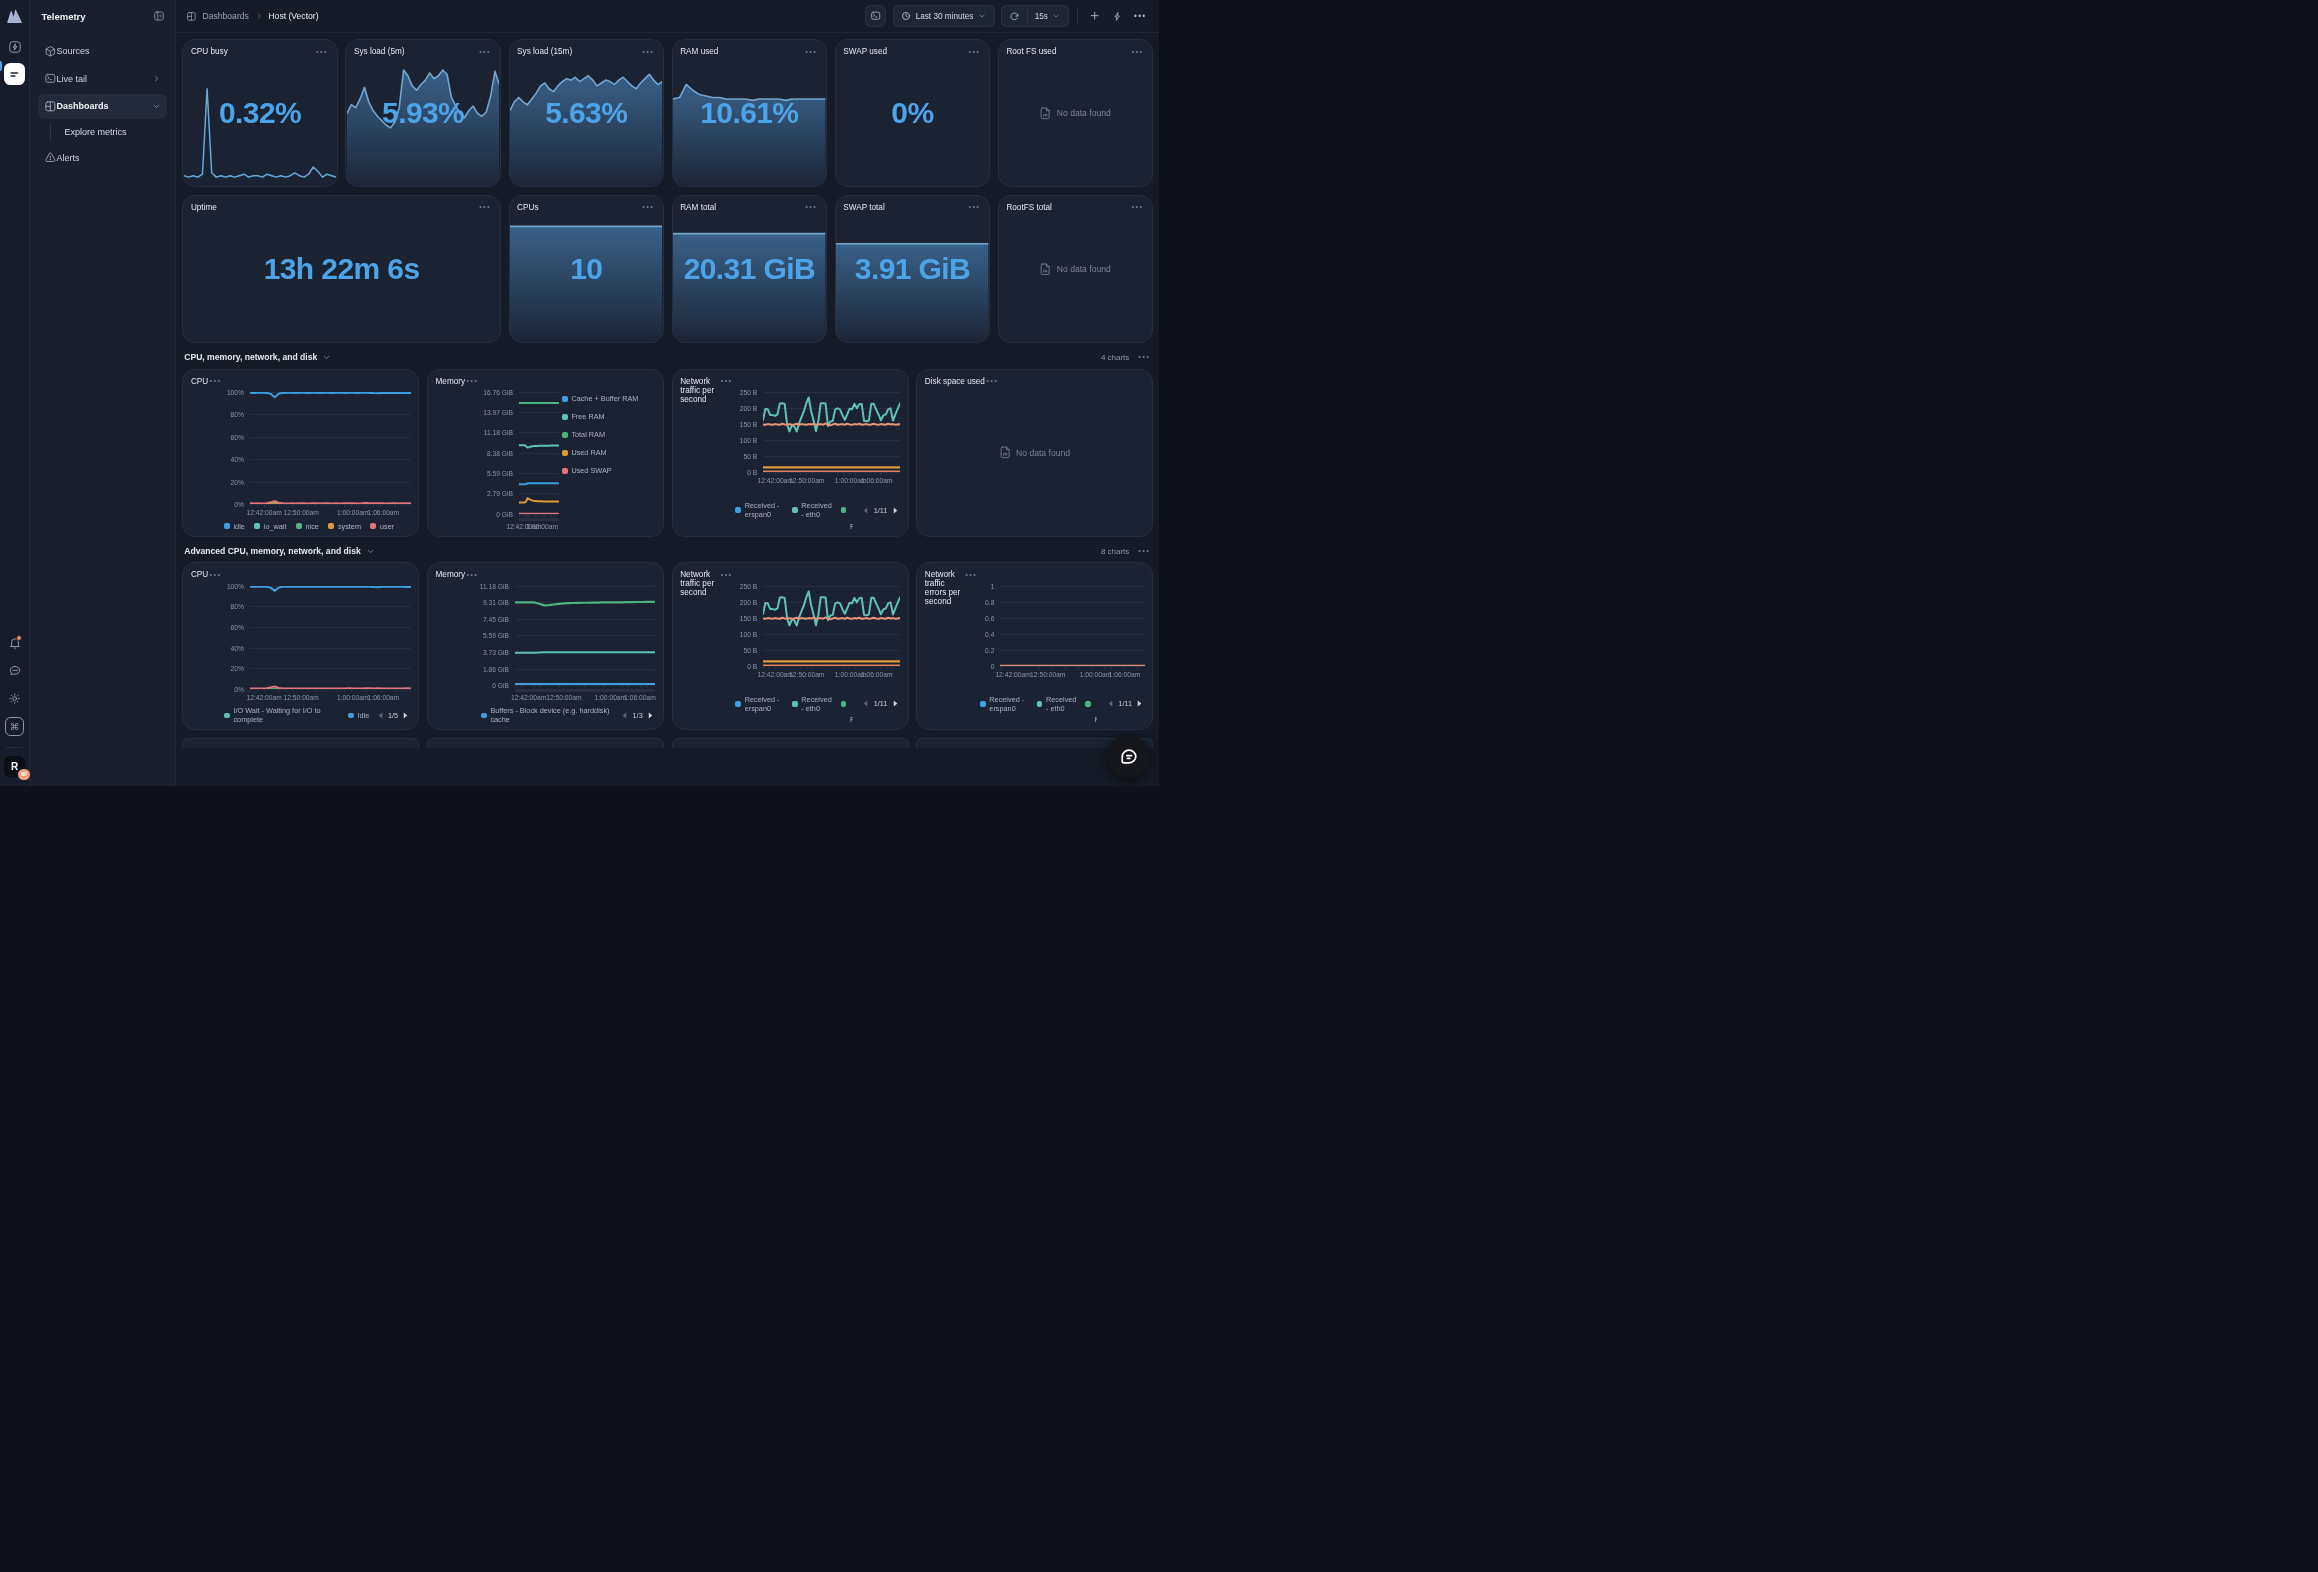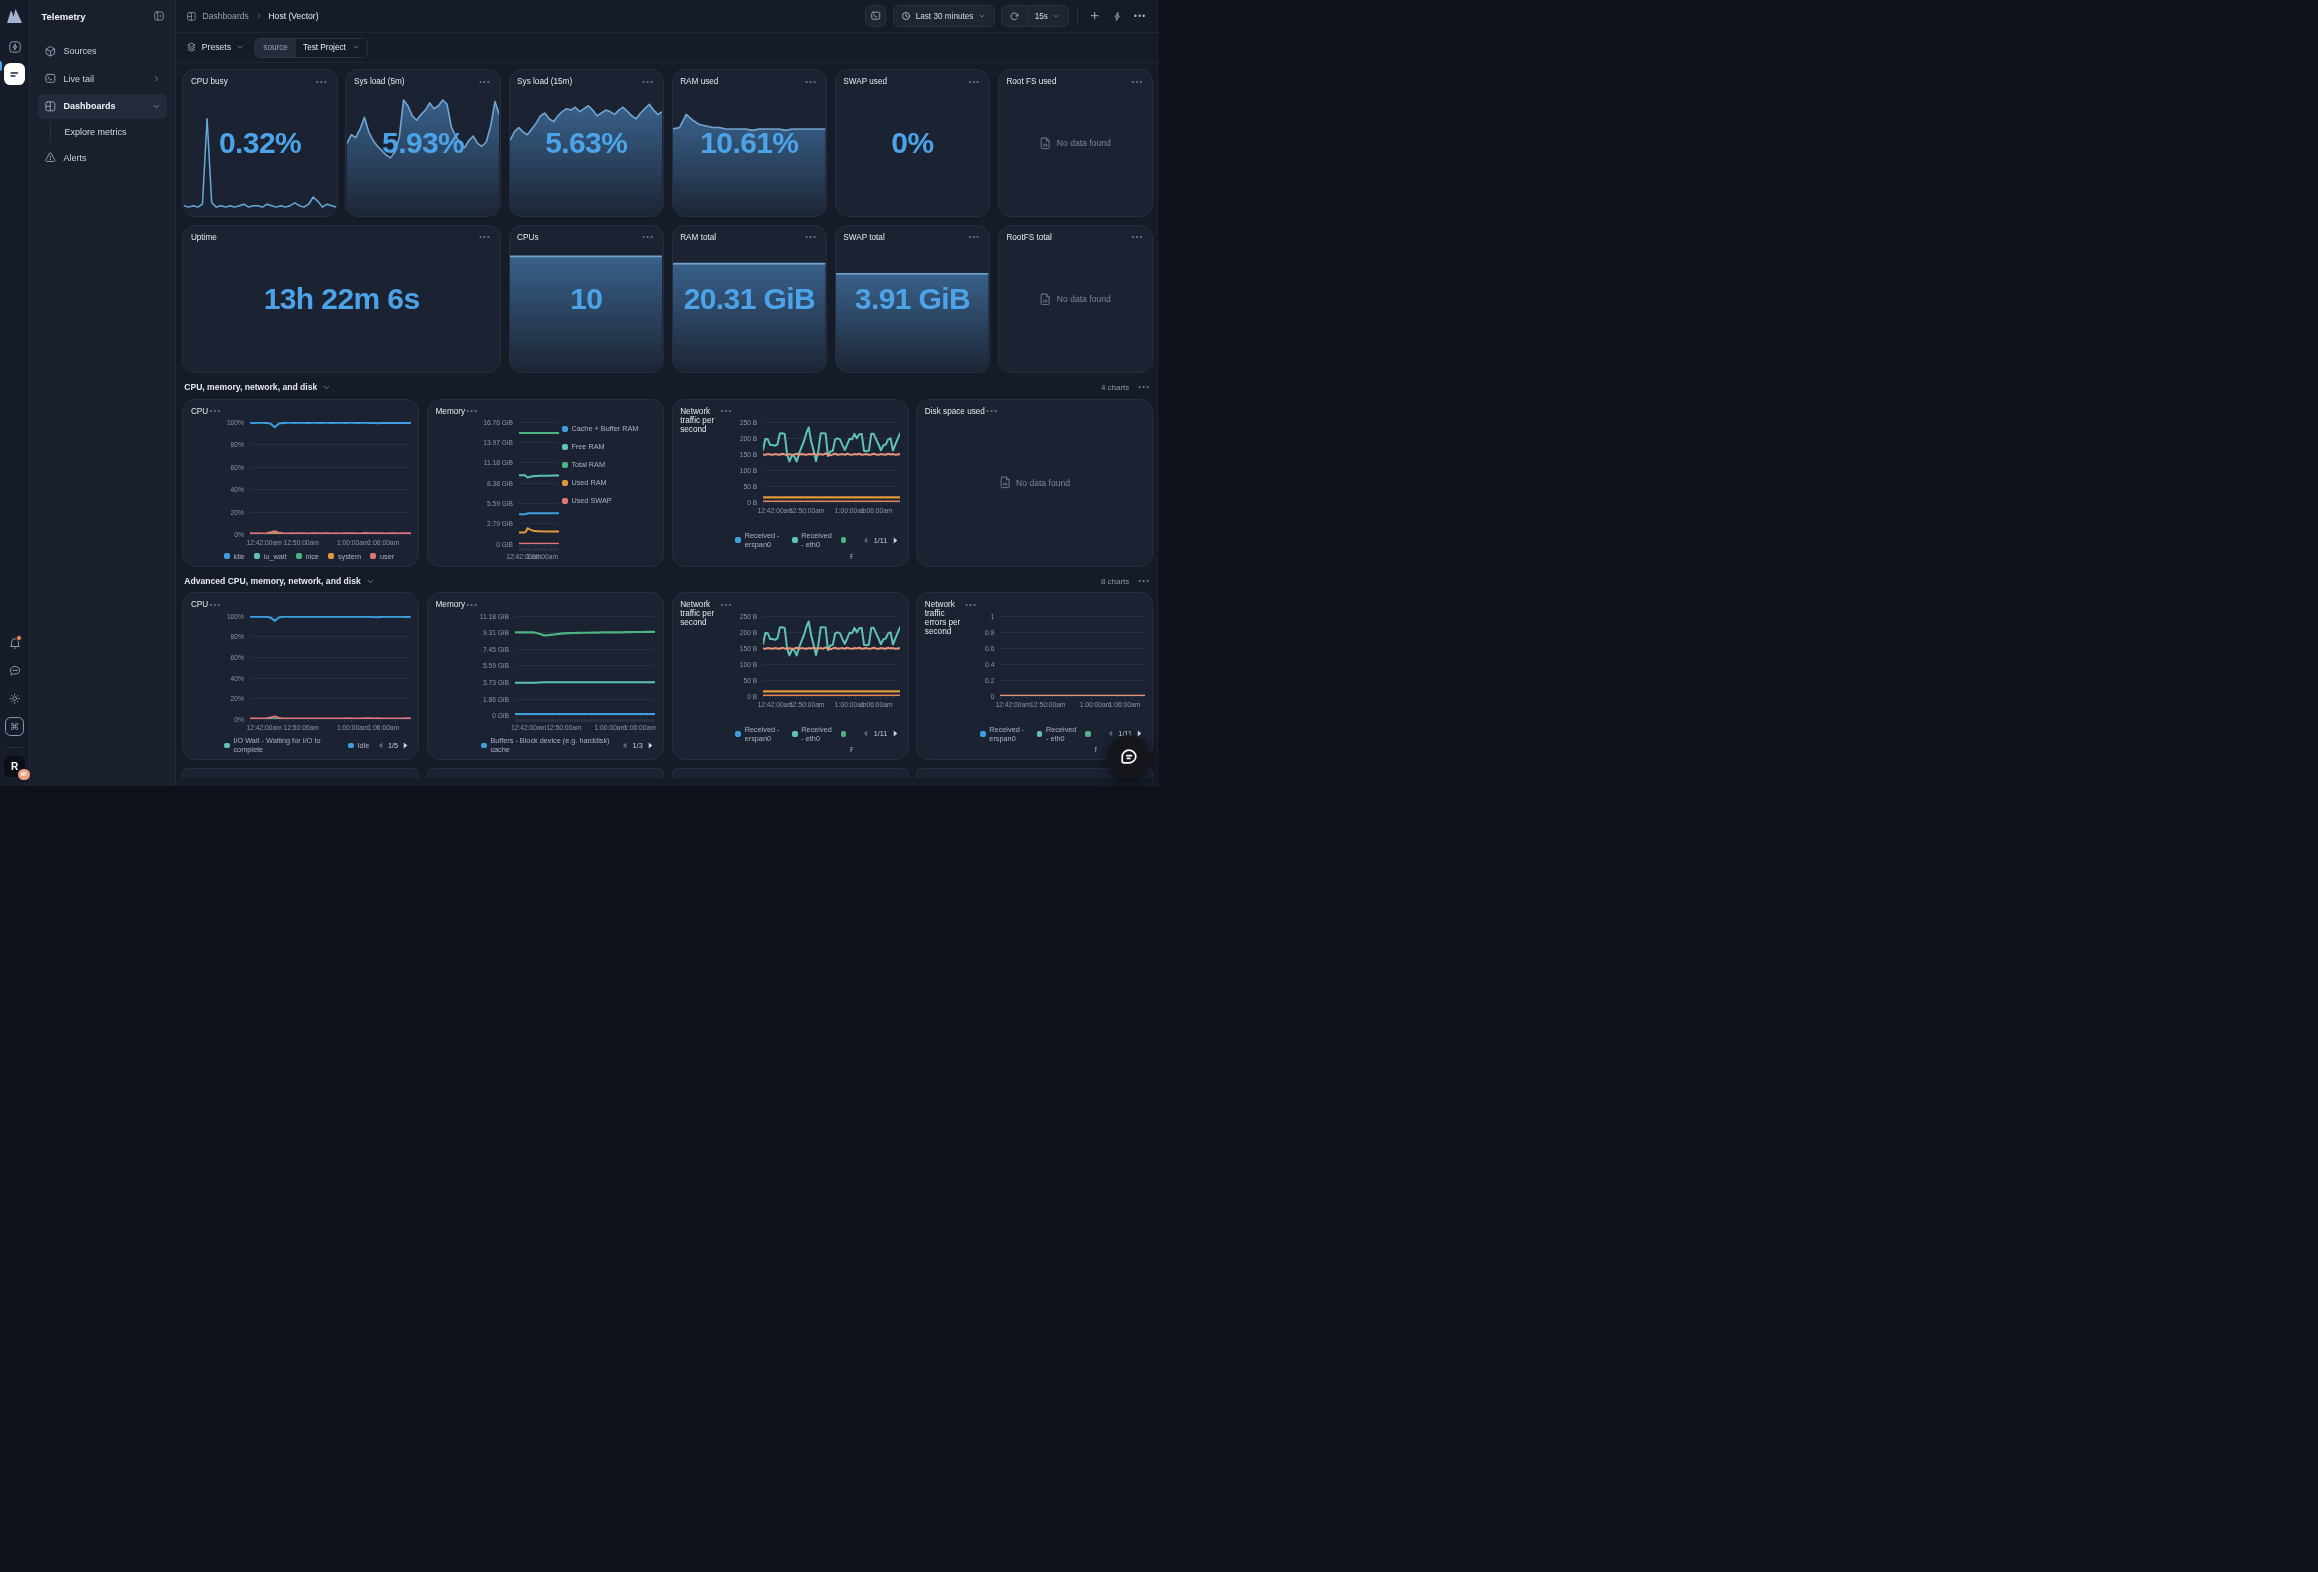--- a/index.html
+++ b/index.html
@@ -20,21 +20,21 @@
   .rail-divider { width:16.5px; height:0.6px; background:#262e3e; margin:3.8px 0 7.6px; }
   .cmd-box { width:19px; height:19px; border:1px solid currentColor; border-radius:5.7px; display:flex; align-items:center; justify-content:center; font-size:9.5px; }
   .avatar { position:relative; width:21.5px; height:21.5px; border-radius:6.3px; background:#0b0e15; display:flex; align-items:center; justify-content:center; color:#fff; font-weight:700; font-size:10px; cursor:pointer; }
   .avatar-badge { position:absolute; right:-4.4px; bottom:-3.2px; min-width:11.4px; height:11.4px; border-radius:50%; background:#efa07c; color:#fff; font-size:4.8px; font-weight:700; display:flex; align-items:center; justify-content:center; }
 
   
   .sidenav { width:146px; flex:none; background:#191f2d; border-right:0.6px solid #222938; padding:9px 7.6px; display:flex; flex-direction:column; }
   .nav-head { display:flex; align-items:center; justify-content:space-between; padding:1.3px 2.5px 0 3.8px; margin-bottom:16.5px; }
   .nav-title { font-size:9.5px; font-weight:700; color:#f2f4f8; }
   .nav-collapse { color:#8e97ad; cursor:pointer; display:flex; }
-  .nav-item { display:flex; align-items:center; gap:7px; height:25px; padding:0 6.3px; border-radius:5.7px; color:#ccd2de; font-size:9px; cursor:pointer; margin-bottom:2.5px; }
+  .nav-item { display:flex; align-items:center; height:25px; padding:0 6.3px; border-radius:5.7px; color:#ccd2de; font-size:9px; cursor:pointer; margin-bottom:2.5px; }
   .nav-item .chev { margin-left:auto; color:#8e97ad; display:flex; }
   .nav-item.active { background:#232b3b; color:#f2f4f8; font-weight:700; }
   .nav-ico { display:flex; color:#9aa3b8; }
   .nav-sub { display:flex; align-items:center; margin:1.3px 0 3.8px 12.7px; border-left:0.6px solid #2b3243; padding:4.4px 0 4.4px 13.3px; font-size:9px; color:#d4d9e3; cursor:pointer; }
 
   
   .main { flex:1; display:flex; flex-direction:column; min-width:0; }
   .topbar { height:33px; flex:none; display:flex; align-items:center; padding:0 10px; border-bottom:0.6px solid #1f2634; }
   .crumb { display:flex; align-items:center; gap:5.7px; font-size:8.6px; }
   .crumb-ico { color:#8e97ad; display:flex; }
@@ -286,46 +286,20 @@
           </span>
         <span class="flat-ic">
             <svg width="10.8" height="10.8" viewBox="0 0 24 24" fill="none" stroke="currentColor" stroke-width="1.8" stroke-linejoin="round">
               <path d="M13.5 3 6.5 13h4.5l-1.5 8 7-10H12z"></path>
             </svg>
           </span>
         <span class="flat-ic dots-txt">•••</span>
       </div>
     </div>
 
-    <div class="toolbar">
-      <div class="ghost-btn">
-        <svg width="10.8" height="10.8" viewBox="0 0 24 24" fill="none" stroke="#aeb6c8" stroke-width="1.7" stroke-linejoin="round">
-            <path d="m12 2.5 8 4.5-8 4.5-8-4.5z"></path>
-            <path d="m4 11.5 8 4.5 8-4.5"></path>
-            <path d="m4 16 8 4.5L20 16"></path>
-          </svg>
-        <span>Presets</span>
-        <span class="chev">
-            <svg width="8.2" height="8.2" viewBox="0 0 24 24" fill="none" stroke="currentColor" stroke-width="2" stroke-linecap="round" stroke-linejoin="round">
-              <path d="m6 9 6 6 6-6"></path>
-            </svg>
-          </span>
-      </div>
-      <div class="pill">
-        <span class="pill-key">source</span>
-        <span class="pill-val">
-          <span>Test Project</span>
-          <span class="chev">
-              <svg width="8.2" height="8.2" viewBox="0 0 24 24" fill="none" stroke="currentColor" stroke-width="2" stroke-linecap="round" stroke-linejoin="round">
-                <path d="m6 9 6 6 6-6"></path>
-              </svg>
-            </span>
-        </span>
-      </div>
-    </div>
 
     <div class="content">
       <div class="grid6">
           <div class="card stat">
             <div class="card-head">
               <span class="card-title">CPU busy</span>
               <span class="dots">•••</span>
             </div>
             <div class="spark">
               <svg viewBox="0 0 100 100" preserveAspectRatio="none">

